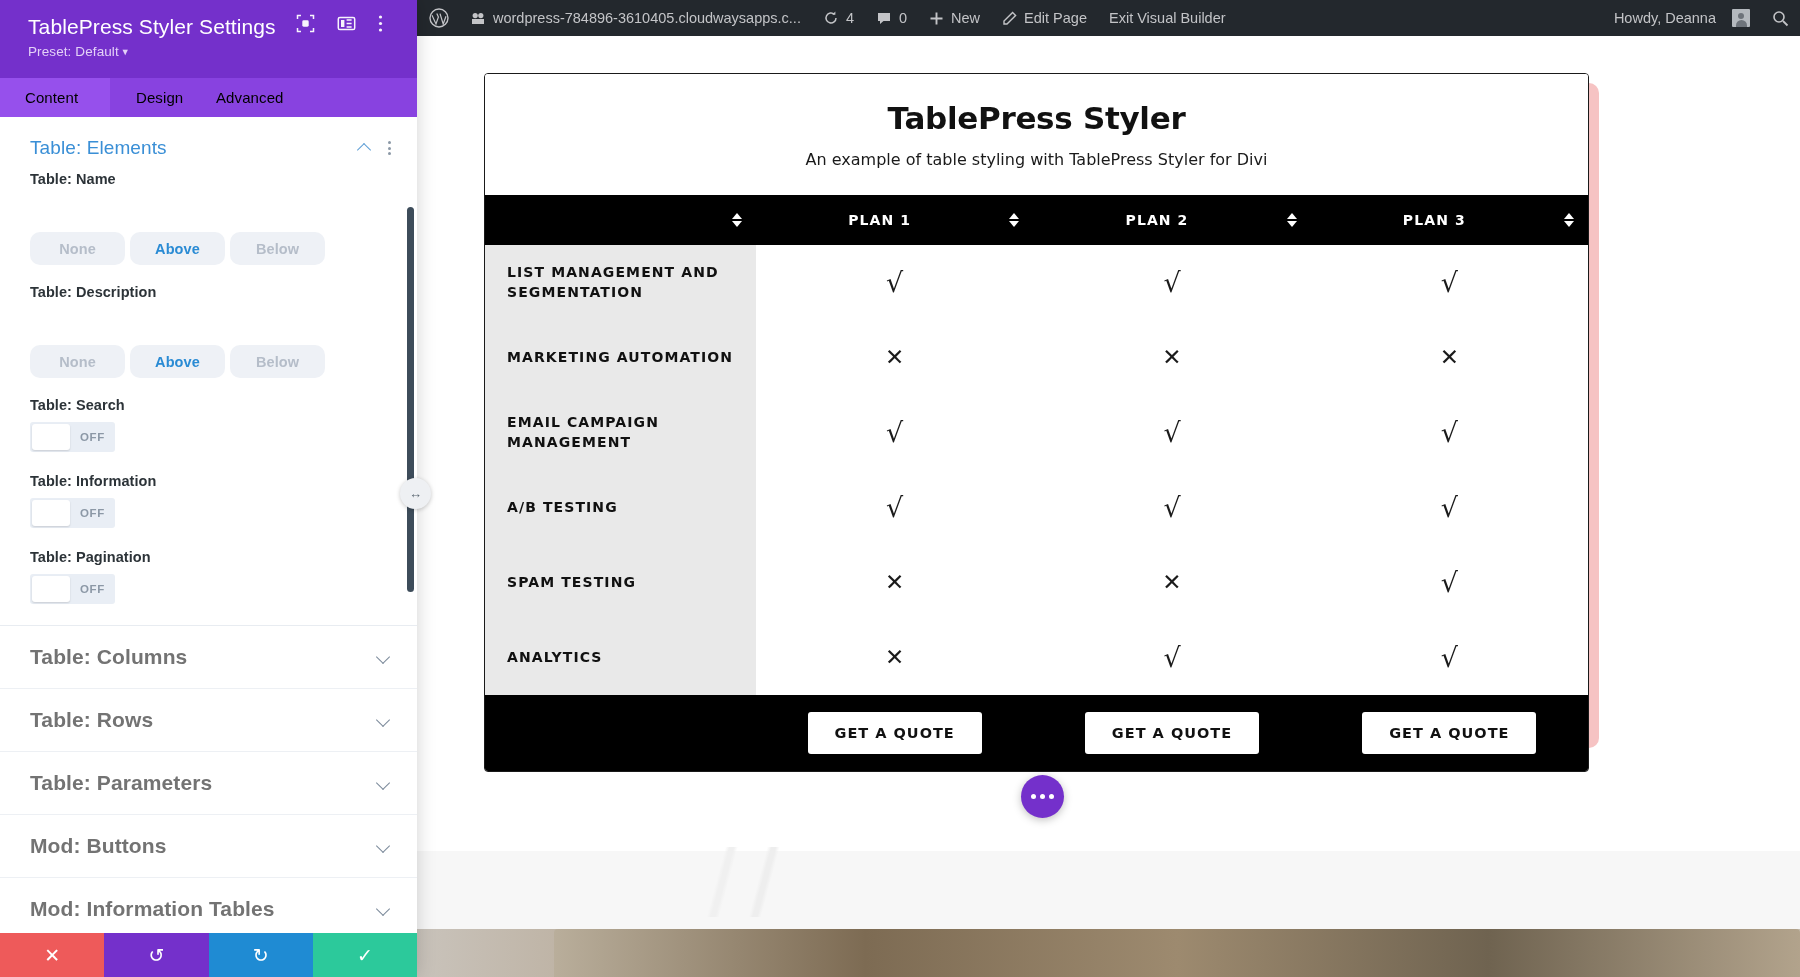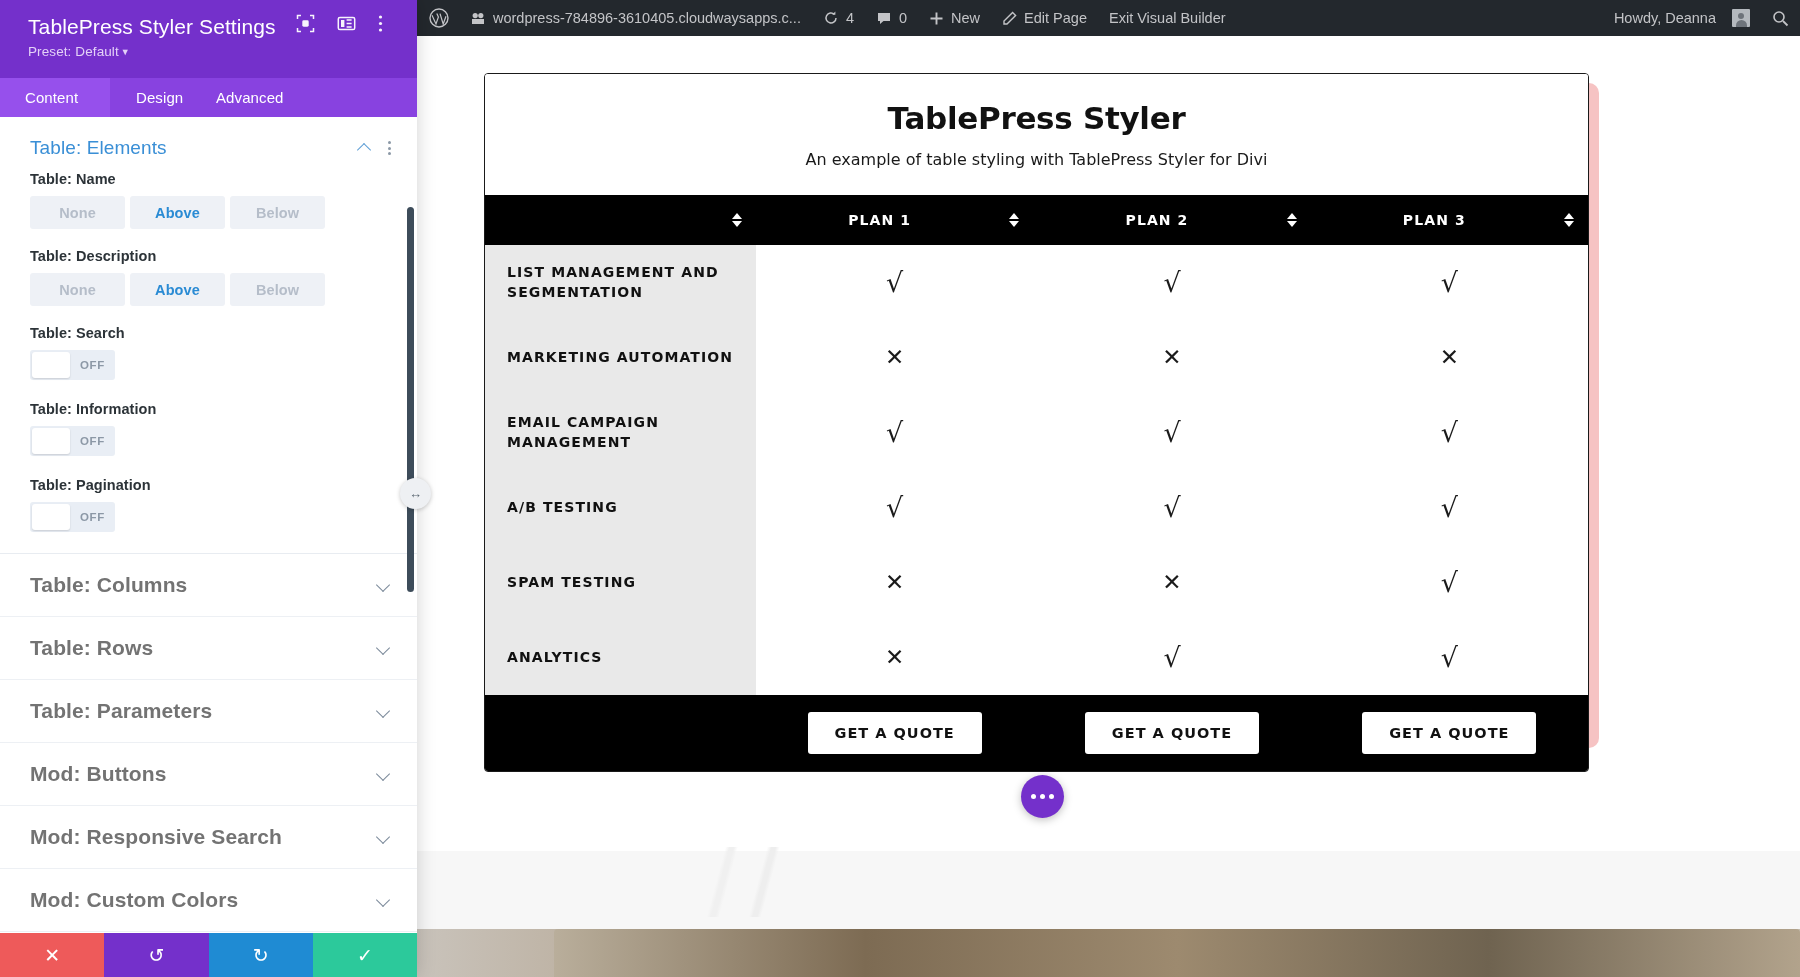--- a/index.html
+++ b/index.html
@@ -46,21 +46,21 @@
   }
   .hdr-icon { width: 19px; height: 19px; opacity: .95; cursor: pointer; }
 
   .sp-tabs {
     background: #8842e0;
     display: flex; align-items: stretch;
     height: 39px;
   }
   .sp-tab {
     display: flex; align-items: center;
-    color: #ffffff; font-size: 15px;
+    color: #000000; font-size: 15px;
     padding: 0 0 0 26px;
     cursor: pointer;
     letter-spacing: .1px;
   }
   .sp-tab.tab-content { width: 110px; background: #9650ec; padding-left: 25px; }
   .sp-tab.tab-design { width: 80px; }
   .sp-tab.tab-advanced { width: 110px; }
 
   .sp-body { flex: 1; position: relative; overflow: hidden; background: #fff; }
 
@@ -89,24 +89,24 @@
   .field { padding: 0 30px; margin-bottom: 19px; }
   .field-label {
     font-size: 14.5px; color: #2c3338; font-weight: 600;
     margin-bottom: 9px; letter-spacing: .05px;
   }
   .seg-group { display: flex; gap: 5px; }
   .seg-btn {
     flex: 0 0 auto;
     width: 95px; height: 33px;
     background: #eef1f6;
-    border-radius: 3px;
+    border-radius: 10px;
     display: flex; align-items: center; justify-content: center;
     font-size: 14.5px; color: #b5bdc9; font-weight: 700;
-    cursor: pointer; letter-spacing: .1px;
+    cursor: pointer; letter-spacing: .1px; margin-top: 36px;
   }
   .seg-btn.active { color: #2a8bd4; }
 
   .toggle-wrap {
     display: inline-flex; align-items: center;
     background: #e9eef5; border-radius: 3px;
     height: 30px; padding: 0 10px 0 0; cursor: pointer;
   }
   .toggle-knob {
     width: 38px; height: 26px; margin: 2px;
@@ -603,21 +603,21 @@
       </div>
       <div class="collapsed-row">
         <span class="collapsed-title">Table: Parameters</span>
         <span class="chev-down"></span>
       </div>
       <div class="collapsed-row">
         <span class="collapsed-title">Mod: Buttons</span>
         <span class="chev-down"></span>
       </div>
       <div class="collapsed-row">
-        <span class="collapsed-title">Mod: Responsive Search</span>
+        <span class="collapsed-title">Mod: Information Tables</span>
         <span class="chev-down"></span>
       </div>
       <div class="collapsed-row">
         <span class="collapsed-title">Mod: Custom Colors</span>
         <span class="chev-down"></span>
       </div>
 
       <div class="sp-scrollbar"></div>
     </div>
 

